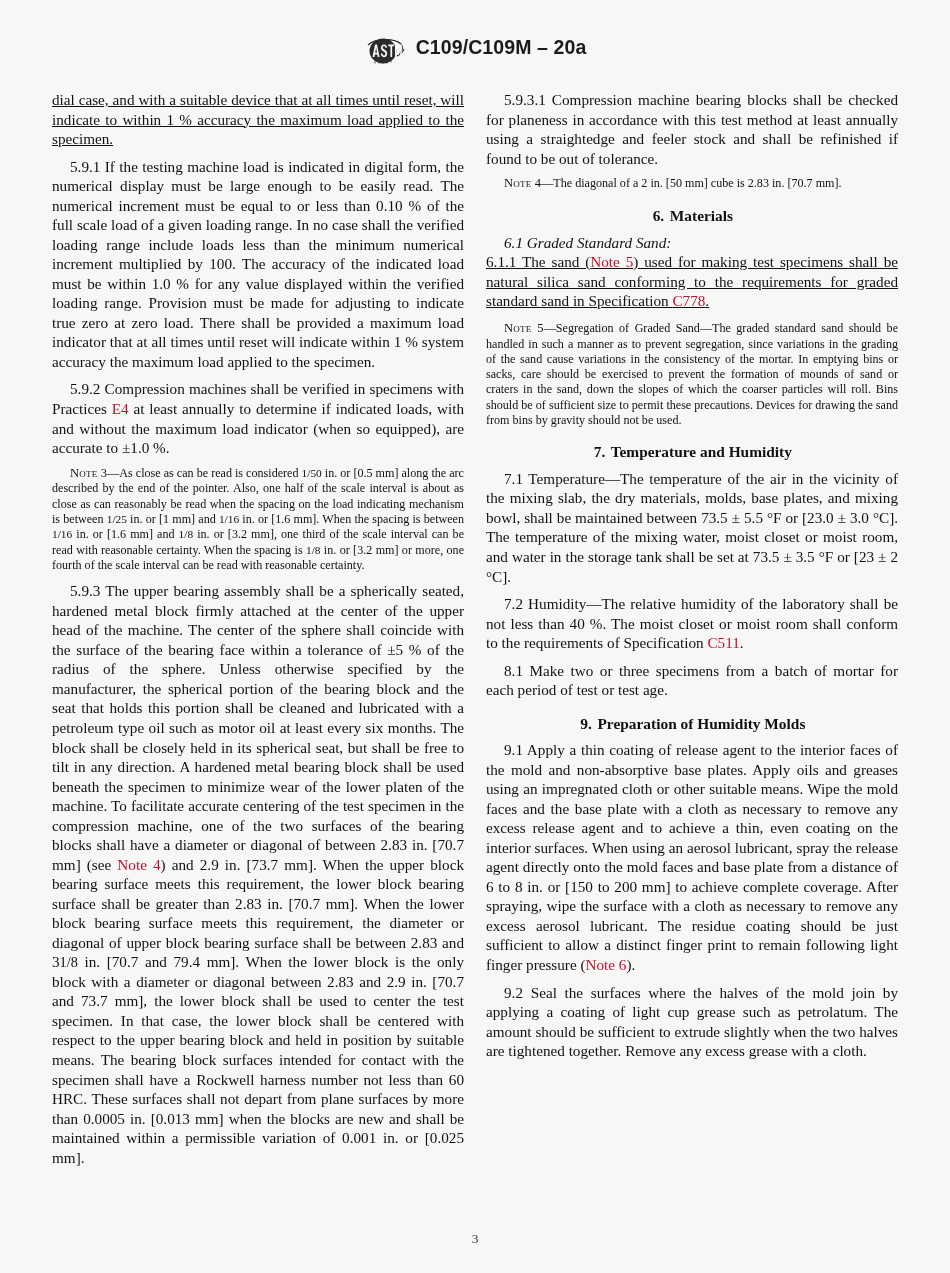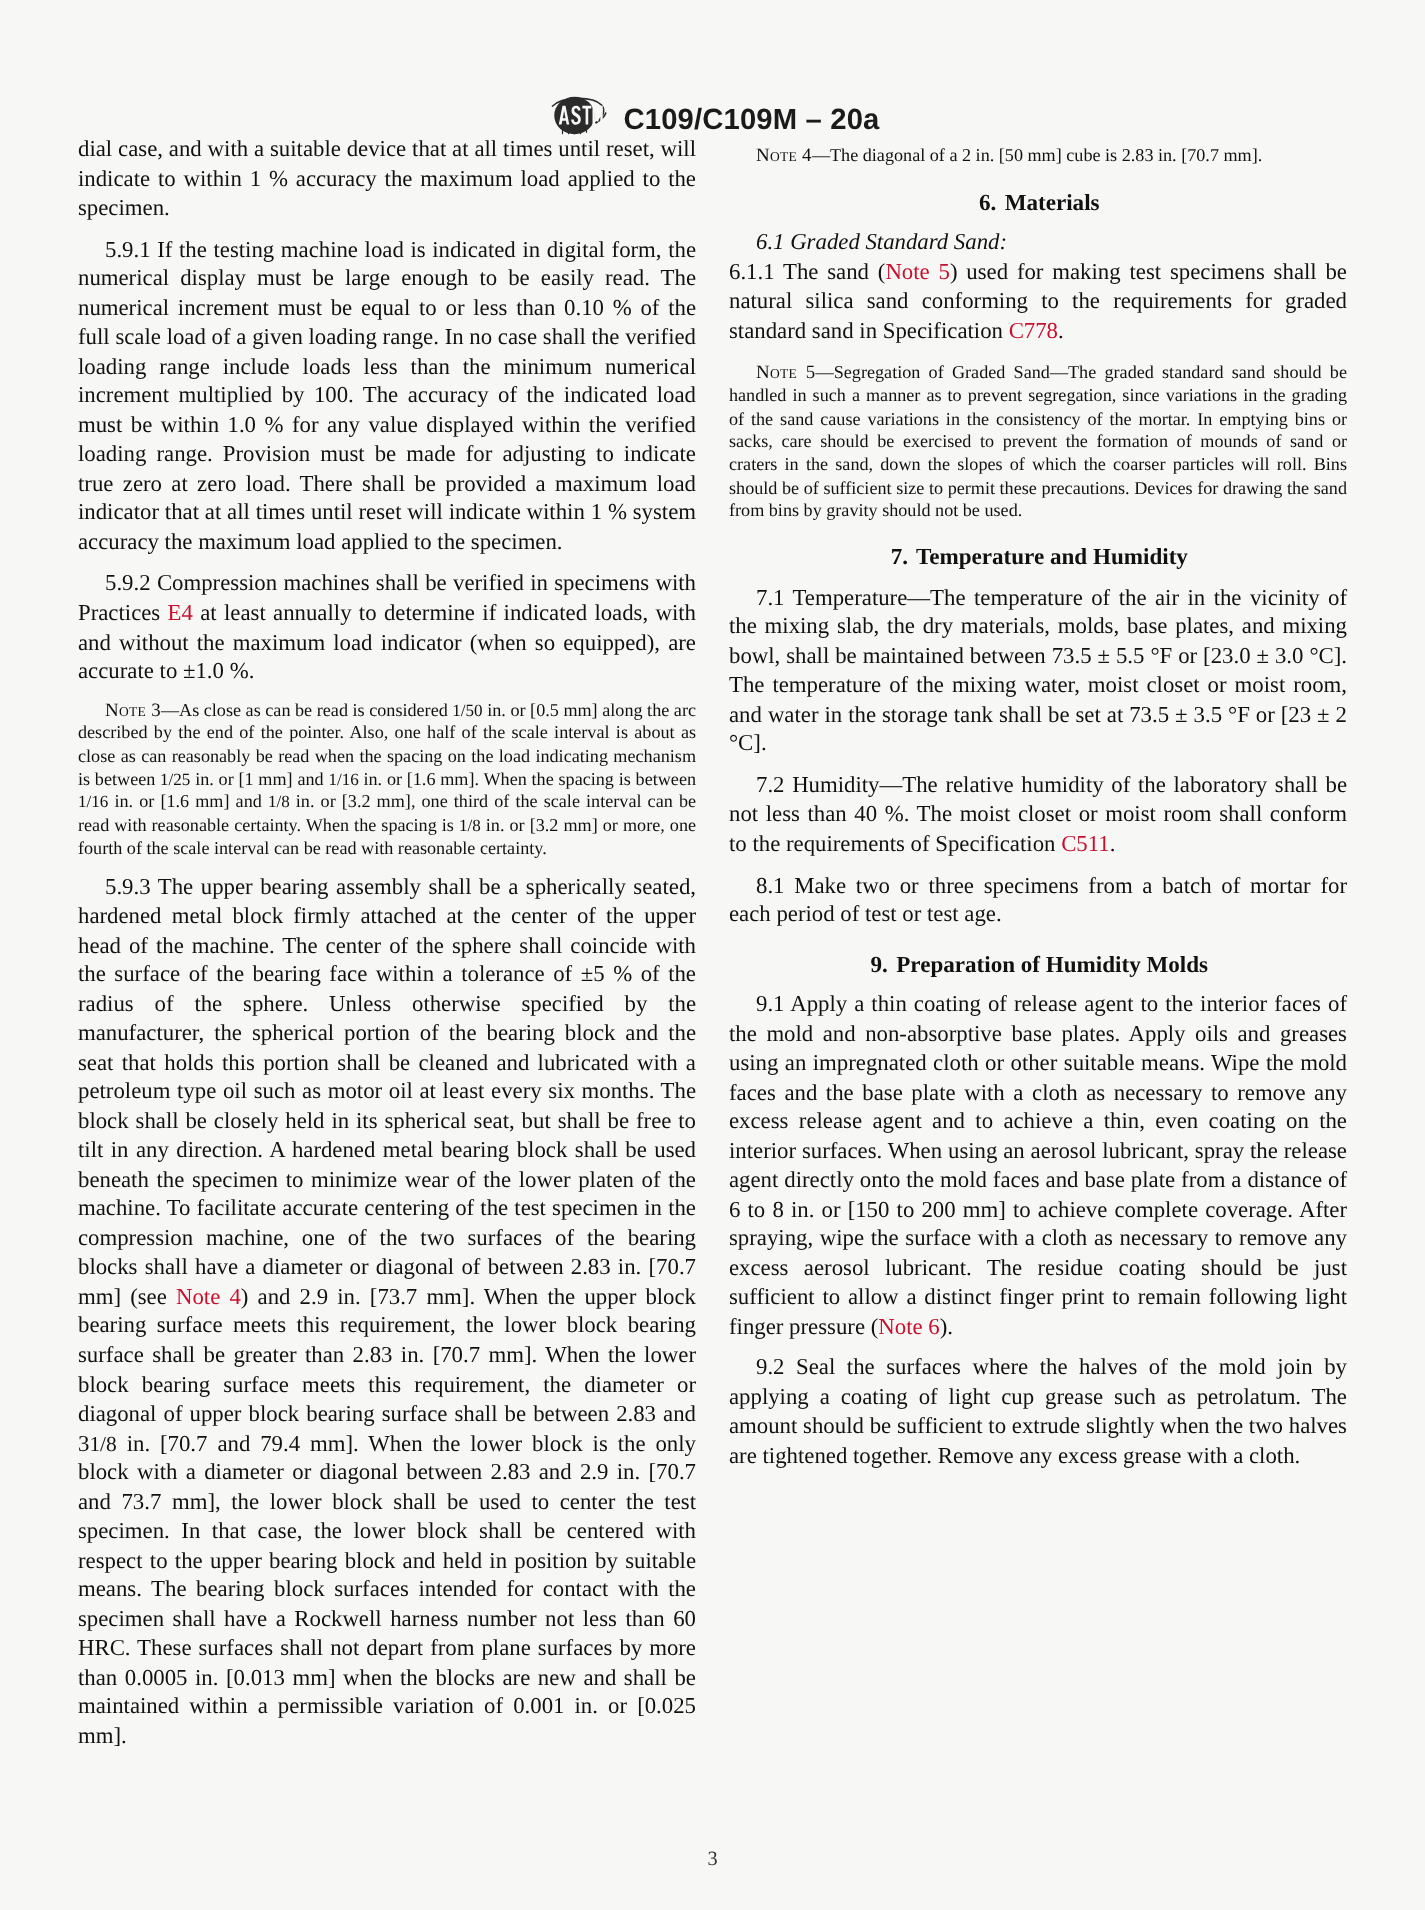--- a/index.html
+++ b/index.html
@@ -20,21 +20,21 @@
     width: 950px;
     height: 1273px;
     box-sizing: border-box;
     padding: 0;
   }
 
   
   .header {
     height: 56px;
     display: flex;
-    align-items: flex-end;
+    align-items: flex-start;
     justify-content: center;
     gap: 10px;
     padding-top: 36px;
     box-sizing: content-box;
   }
   .astm-logo {
     width: 42px;
     height: 30px;
     flex: 0 0 auto;
     display: block;
@@ -69,20 +69,21 @@
     text-justify: inter-word;
     font-size: 15.2px;
     line-height: 1.285;
     hyphens: none;
   }
   p.body {
     text-indent: 18px;
   }
   p.cont {
     text-indent: 0;
+    text-decoration: underline;
   }
   p.body + p.body,
   p.body + p.note,
   p.note + p.body,
   p.cont + p.body {
     margin-top: 8px;
   }
 
   
   h2.section {
@@ -178,20 +179,21 @@
       <p class="body"><span>5.9.2  Compression machines shall be verified in specimens with Practices </span><a class="xref">E4</a><span> at least annually to determine if indicated loads, with and without the maximum load indicator (when so equipped), are accurate to ±1.0 %.</span></p>
 
       <p class="note"><span class="note-label">Note 3</span><span>—As close as can be read is considered </span><span class="frac">1/50</span><span> in. or [0.5 mm] along the arc described by the end of the pointer. Also, one half of the scale interval is about as close as can reasonably be read when the spacing on the load indicating mechanism is between </span><span class="frac">1/25</span><span> in. or [1 mm] and </span><span class="frac">1/16</span><span> in. or [1.6 mm]. When the spacing is between </span><span class="frac">1/16</span><span> in. or [1.6 mm] and </span><span class="frac">1/8</span><span> in. or [3.2 mm], one third of the scale interval can be read with reasonable certainty. When the spacing is </span><span class="frac">1/8</span><span> in. or [3.2 mm] or more, one fourth of the scale interval can be read with reasonable certainty.</span></p>
 
       <p class="body"><span>5.9.3  The upper bearing assembly shall be a spherically seated, hardened metal block firmly attached at the center of the upper head of the machine. The center of the sphere shall coincide with the surface of the bearing face within a tolerance of ±5 % of the radius of the sphere. Unless otherwise specified by the manufacturer, the spherical portion of the bearing block and the seat that holds this portion shall be cleaned and lubricated with a petroleum type oil such as motor oil at least every six months. The block shall be closely held in its spherical seat, but shall be free to tilt in any direction. A hardened metal bearing block shall be used beneath the specimen to minimize wear of the lower platen of the machine. To facilitate accurate centering of the test specimen in the compression machine, one of the two surfaces of the bearing blocks shall have a diameter or diagonal of between 2.83 in. [70.7 mm] (see </span><a class="xref">Note 4</a><span>) and 2.9 in. [73.7 mm]. When the upper block bearing surface meets this requirement, the lower block bearing surface shall be greater than 2.83 in. [70.7 mm]. When the lower block bearing surface meets this requirement, the diameter or diagonal of upper block bearing surface shall be between 2.83 and 3</span><span class="frac">1/8</span><span> in. [70.7 and 79.4 mm]. When the lower block is the only block with a diameter or diagonal between 2.83 and 2.9 in. [70.7 and 73.7 mm], the lower block shall be used to center the test specimen. In that case, the lower block shall be centered with respect to the upper bearing block and held in position by suitable means. The bearing block surfaces intended for contact with the specimen shall have a Rockwell harness number not less than 60 HRC. These surfaces shall not depart from plane surfaces by more than 0.0005 in. [0.013 mm] when the blocks are new and shall be maintained within a permissible variation of 0.001 in. or [0.025 mm].</span></p>
 
     </div>
 
     <div class="col">
 
+      <p class="body">5.9.3.1  Compression machine bearing blocks shall be checked for planeness in accordance with this test method at least annually using a straightedge and feeler stock and shall be refinished if found to be out of tolerance.</p>
 
       <p class="note tight"><span class="note-label">Note 4</span><span>—The diagonal of a 2 in. [50 mm] cube is 2.83 in. [70.7 mm].</span></p>
 
       <h2 class="section"><span class="num">6.</span> <span>Materials</span></h2>
 
       <p class="body lead-ital">6.1  Graded Standard Sand:</p>
 
       <p class="cont"><span>6.1.1  The sand (</span><a class="xref">Note 5</a><span>) used for making test specimens shall be natural silica sand conforming to the requirements for graded standard sand in Specification </span><a class="xref">C778</a><span>.</span></p>
 
       <p class="note"><span class="note-label">Note 5</span><span class="ital">—Segregation of Graded Sand</span><span>—The graded standard sand should be handled in such a manner as to prevent segregation, since variations in the grading of the sand cause variations in the consistency of the mortar. In emptying bins or sacks, care should be exercised to prevent the formation of mounds of sand or craters in the sand, down the slopes of which the coarser particles will roll. Bins should be of sufficient size to permit these precautions. Devices for drawing the sand from bins by gravity should not be used.</span></p>

